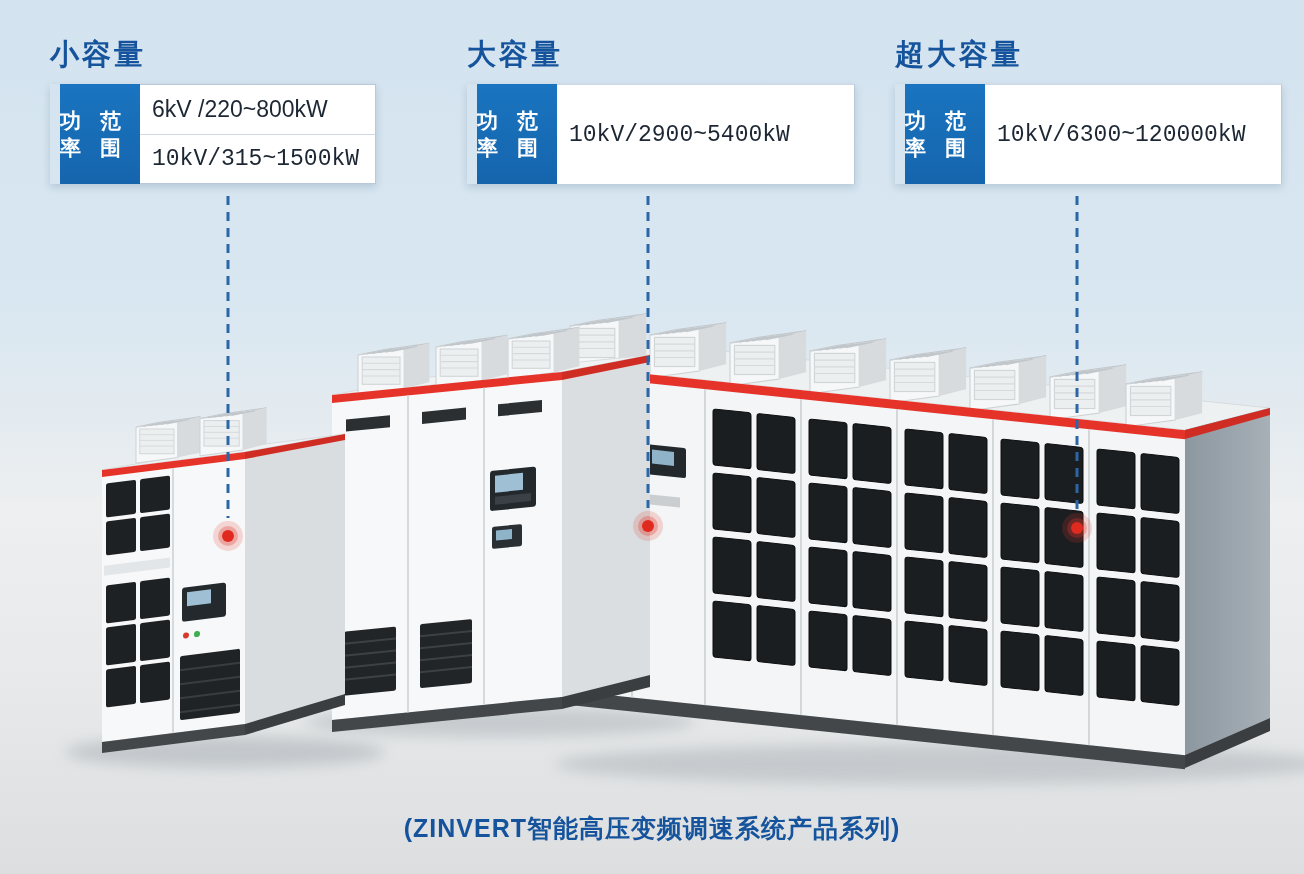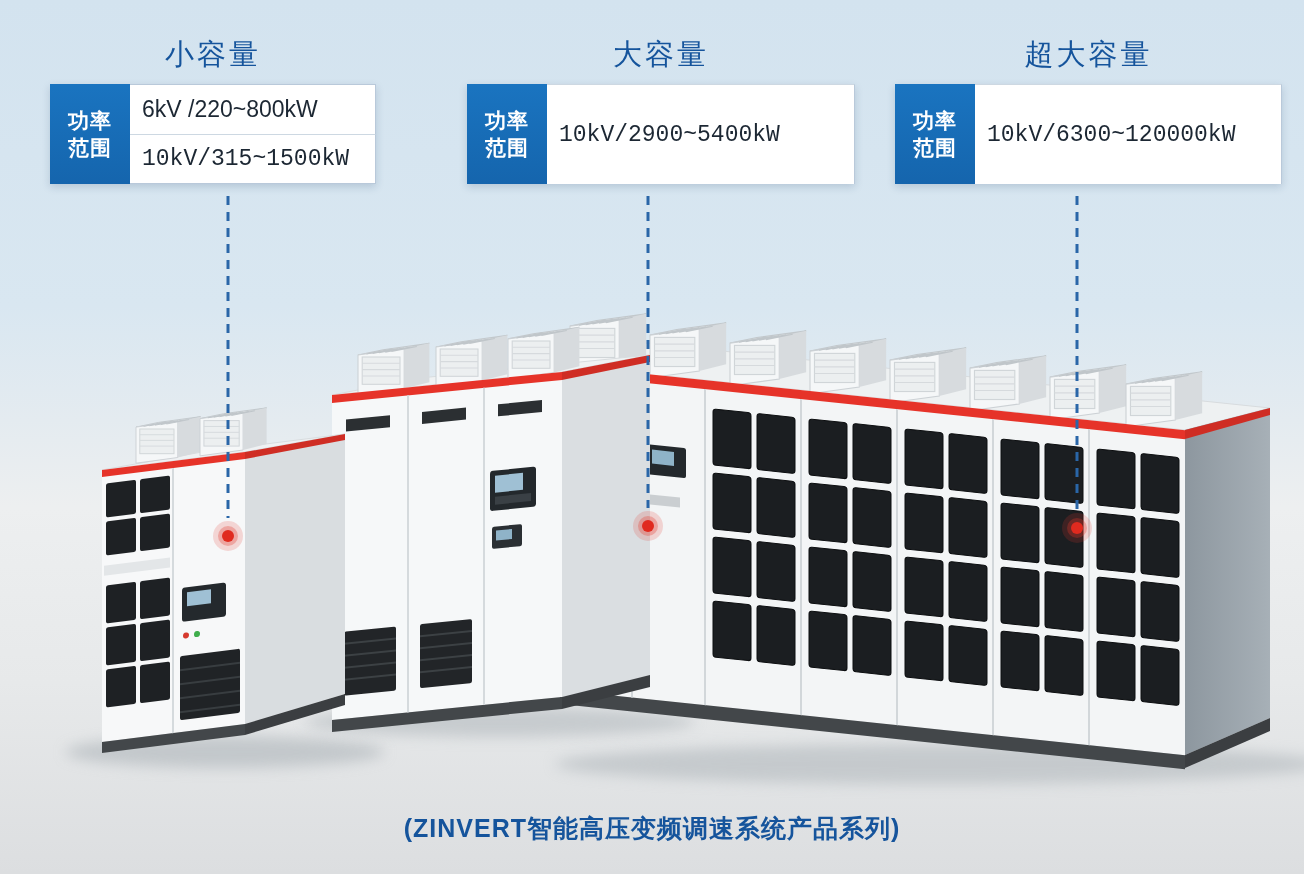--- a/index.html
+++ b/index.html
@@ -12,28 +12,28 @@
   }
   html,body{margin:0;padding:0;}
   .stage{
     position:relative;width:1304px;height:874px;overflow:hidden;
     font-family:"Liberation Sans", sans-serif;
     background:linear-gradient(180deg,#d3e3ef 0%,#d9e7f1 35%,#e4ebf0 48%,#edeff0 58%,#e7e9ea 78%,#dcdee0 100%);
   }
   .scene,.connectors{position:absolute;left:0;top:0;}
   .cap-group{position:absolute;top:36px;}
   .cap-title{
-    text-align:center;font-size:29px;font-weight:normal;color:var(--title-blue);
+    font-size:29px;font-weight:bold;color:var(--title-blue);
     letter-spacing:3px;height:36px;line-height:36px;margin-bottom:12px;
   }
   .cap-box{display:flex;height:100px;box-shadow:0 3px 8px rgba(30,60,100,.18);}
   .cap-tag{
-    width:80px;flex:0 0 80px;display:flex;flex-direction:column;align-items:center;justify-content:center;
+    width:80px;flex:0 0 80px;display:flex;flex-direction:row;align-items:center;justify-content:center;
     background:linear-gradient(180deg,#1a74c0,var(--tag-blue));
-    color:#fff;font-size:21px;font-weight:bold;line-height:1.3;letter-spacing:1px;
+    color:#fff;font-size:21px;font-weight:bold;line-height:1.3;letter-spacing:1px;margin-left:10px;
   }
   .cap-rows{flex:1;display:flex;flex-direction:column;}
   .cap-row{
     flex:1;display:flex;align-items:center;padding-left:12px;
     background:#ffffff;border:1px solid #b9c9da;border-left:none;
     font-size:23px;font-weight:500;color:var(--row-text);white-space:nowrap;
   }
   .cap-row:first-child{border-bottom:none;}
   .cap-row:last-child{border-top:1px solid #cdd8e2;font-family:Liberation Mono, monospace;}
   .caption{

